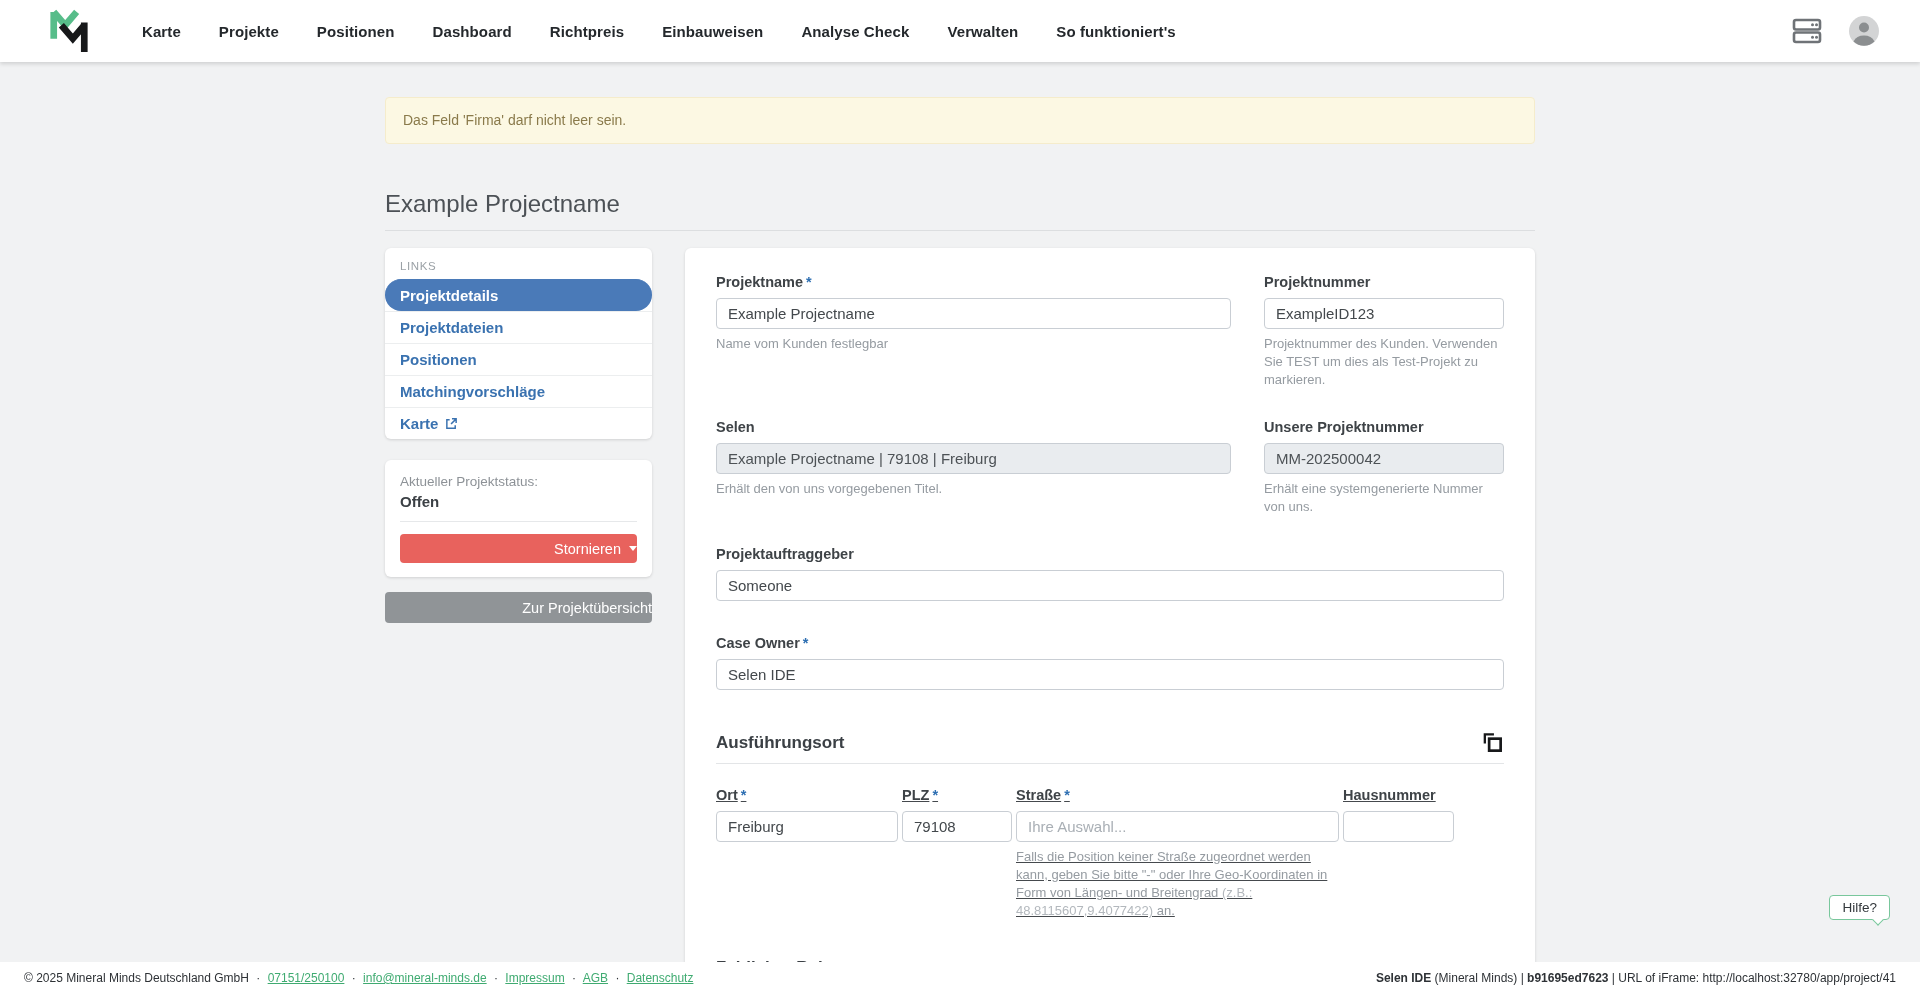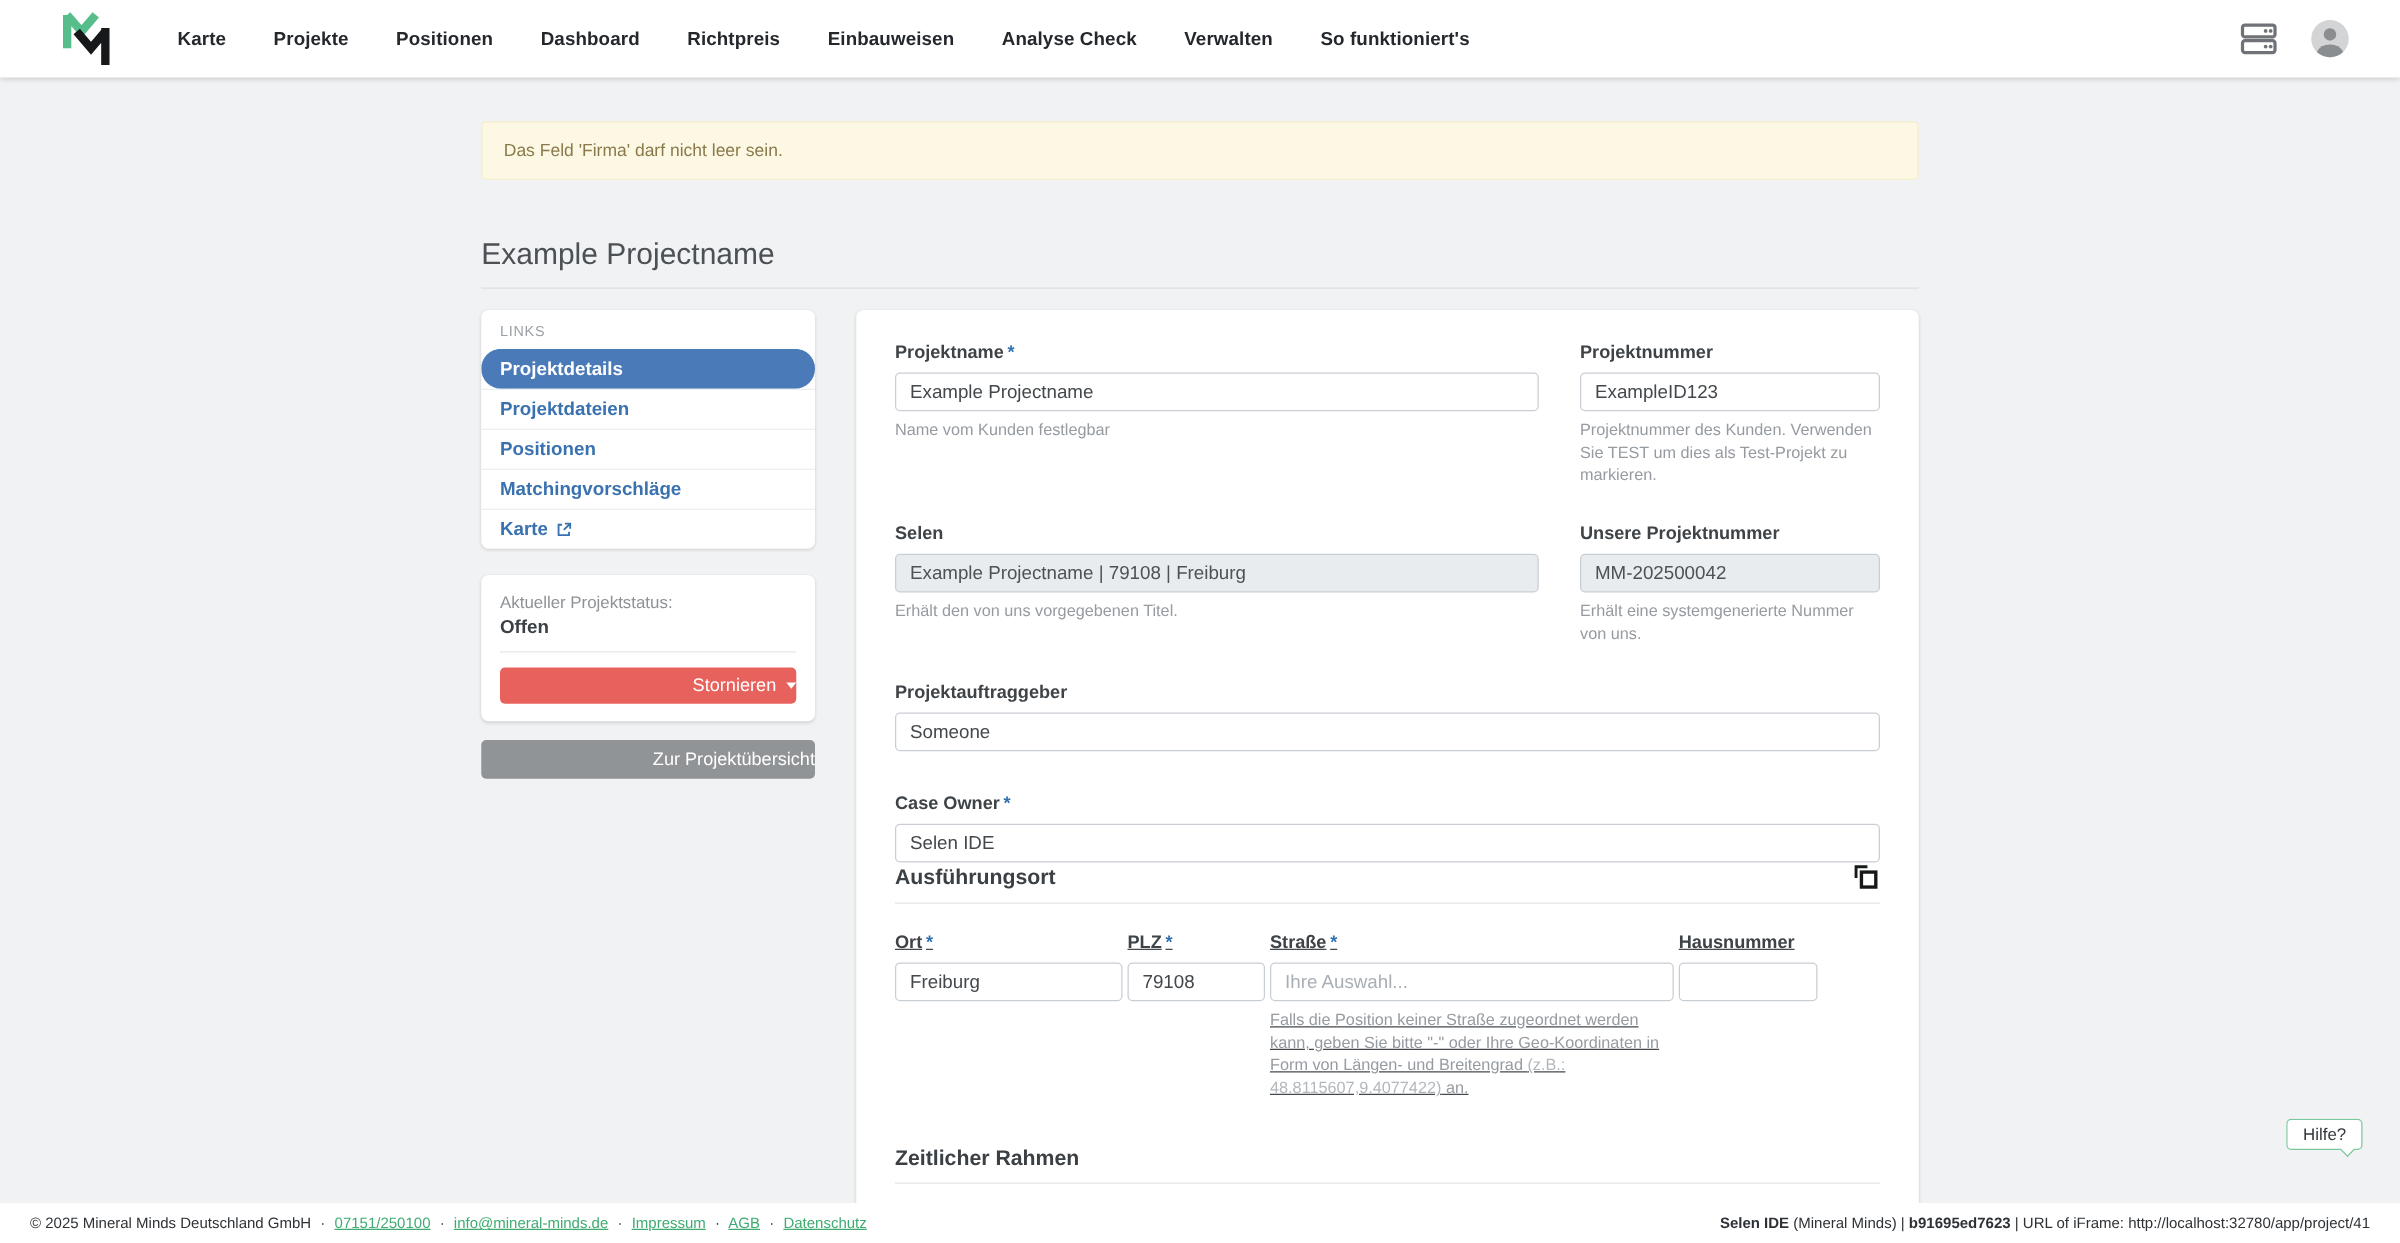--- a/index.html
+++ b/index.html
@@ -107,21 +107,21 @@
     display:flex; align-items:center; padding:0 11px; font-size:15px;
     color:#43484c; cursor:pointer;
   }
   .select .sel-caret {
     margin-left:auto; width:0; height:0;
     border-left:4px solid transparent; border-right:4px solid transparent;
     border-top:4.5px solid #737珠7;
     border-top-color:#75797d;
   }
 
-  .section-head { display:flex; align-items:center; }
+  .section-head { display:flex; align-items:center; margin-top:41px; }
   .section-title { font-size:17px; font-weight:700; color:#3b4045; }
   .section-rule { border:none; border-top:1px solid #e3e5e7; margin-top:9px; }
   .copy-btn { margin-left:auto; cursor:pointer; display:flex; }
 
   .loc-row { display:flex; gap:4px; margin-top:22px; margin-bottom:4px;text-decoration:underline; }
   .w-182 { width:182px; flex:none; }
   .w-110 { width:110px; flex:none; }
   .w-323 { width:323px; flex:none; }
   .w-111 { width:111px; flex:none; }
   .zeit-row { margin-top:22px; margin-bottom:0; }

